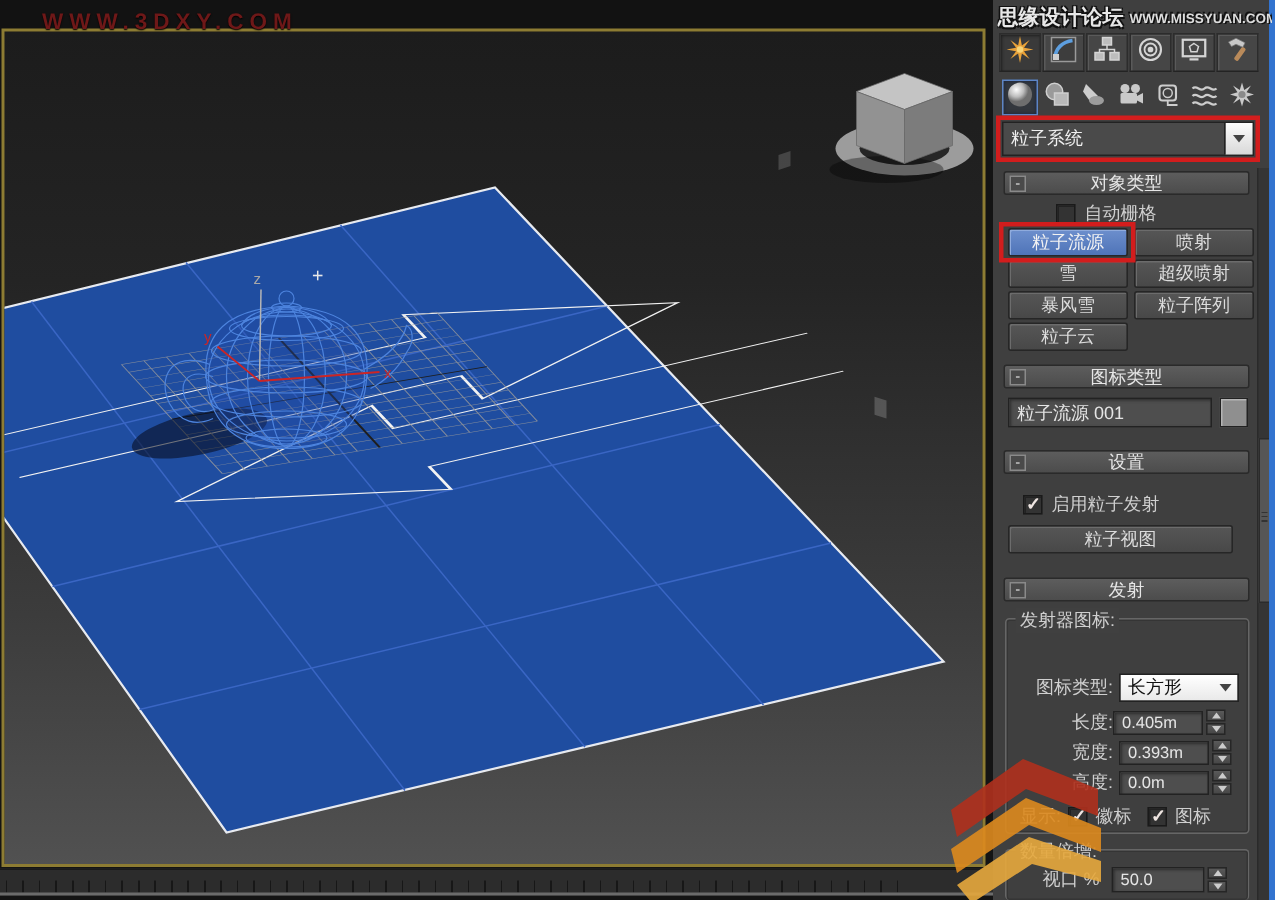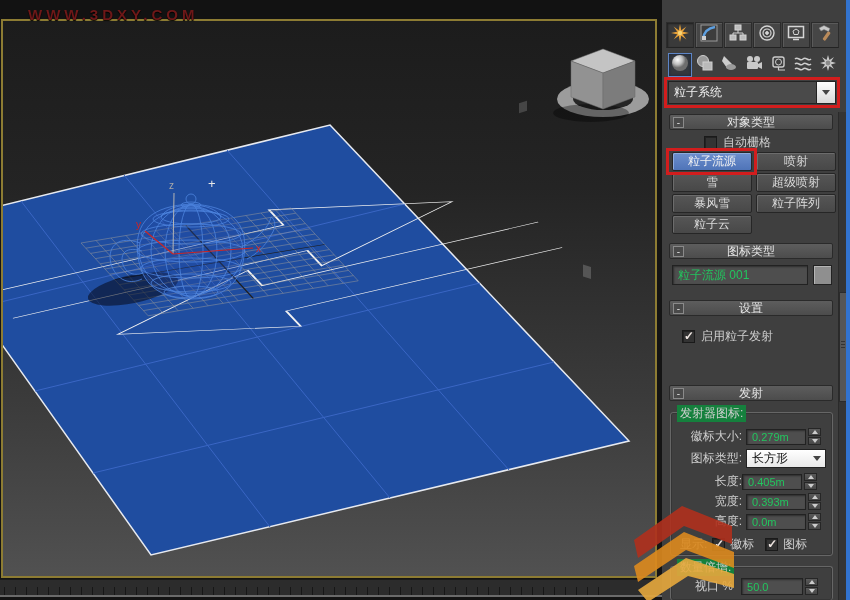--- a/index.html
+++ b/index.html
@@ -65,37 +65,37 @@
     box-shadow:inset 1px 1px 0 #8fabdd; }
 
   .cbx { width:13px; height:13px; background:#333; border:1px solid #1a1a1a;
     box-shadow:inset 1px 1px 0 #222; position:relative; flex:0 0 auto; }
   .cbx.checked::after { content:"✓"; position:absolute; left:1px; top:-2px; font-size:12px;
     font-weight:bold; color:#efe6e2; }
 
   .lbl { font-size:12px; color:#cfcfcf; }
 
   .field { background:#4e4e4e; border:1px solid #222; box-shadow:inset 1px 1px 2px #2e2e2e;
-    color:#22c55e; font-size:11px; display:flex; align-items:center; padding-left:5px; }
+    color:#e5e5e5; font-size:11px; display:flex; align-items:center; padding-left:5px; }
   .spinner { width:13px; display:flex; flex-direction:column; gap:1px; }
   .spin-btn { height:8px; background:linear-gradient(#5a5a5a,#474747); border:1px solid #262626;
     display:flex; align-items:center; justify-content:center; }
   .tri-up { width:0; height:0; border-left:3px solid transparent; border-right:3px solid transparent;
     border-bottom:4px solid #ccc; }
   .tri-dn { width:0; height:0; border-left:3px solid transparent; border-right:3px solid transparent;
     border-top:4px solid #ccc; }
 
   .combo-white { background:linear-gradient(#ffffff,#e9e9e9); border:1px solid #222; color:#111;
     font-size:12px; display:flex; align-items:center; }
   .combo-white .txt { flex:1; padding-left:5px; }
   .combo-white .aw { width:16px; display:flex; align-items:center; justify-content:center; }
 
   .groupbox { position:absolute; border:1px solid #666; border-radius:3px;
     box-shadow:inset 0 0 0 1px #353535; }
-  .group-label { position:absolute; top:-8px; left:6px; background:#15803d; padding:0 3px;
+  .group-label { position:absolute; top:-8px; left:6px; background:#404040; padding:0 3px;
     font-size:12px; color:#cfcfcf; }
 
   .scrollbar { position:absolute; left:838px; top:112px; width:8px; height:488px; background:#353535;
     border-left:1px solid #2a2a2a; }
   .scroll-thumb { position:absolute; left:0; top:180px; width:8px; height:110px; background:#565656;
     border:1px solid #2b2b2b; }
   .scroll-thumb::after { content:""; position:absolute; left:1px; right:1px; top:48px; height:8px;
     background:repeating-linear-gradient(180deg,#333 0 1px,transparent 1px 3px); }
 
   .win-edge { position:absolute; left:846px; top:0; width:4px; height:600px; background:#3273cf; }
@@ -220,20 +220,24 @@
     </div>
 
     <div class="trackbar">
       <div class="ticks"></div>
       <div class="baseline"></div>
     </div>
   </div>
 
   <div class="panel"></div>
 
+  <div class="wm-topright">
+    <span class="wm-cn">思缘设计论坛</span>
+    <span class="wm-url">WWW.MISSYUAN.COM</span>
+  </div>
 
   <div class="tabs-row">
     <div class="tab active">
       <span>
         <svg width="18" height="18" viewBox="0 0 18 18">
           <g fill="#e8a23a">
               <polygon points="9,0 10.4,7 9,9 7.6,7"></polygon>
               <polygon points="9,18 10.4,11 9,9 7.6,11"></polygon>
           <polygon points="0,9 7,7.6 9,9 7,10.4"></polygon>
               <polygon points="18,9 11,7.6 9,9 11,10.4"></polygon>
@@ -402,44 +406,33 @@
   <div class="rollout" style="top:300px;">
     <div class="ro-head">
       <span class="minus">-</span>
       <span class="ro-title">设置</span>
     </div>
   </div>
   <div class="row" style="left:682px; top:328px; gap:6px;">
     <span class="cbx checked"></span>
     <span class="lbl">启用粒子发射</span>
   </div>
+  <div class="mx-btn" style="position:absolute; left:672px; top:350px; width:150px;">粒子视图</div>
 
   <div class="rollout" style="top:385px;">
     <div class="ro-head">
       <span class="minus">-</span>
       <span class="ro-title">发射</span>
     </div>
   </div>
 
   <div class="groupbox" style="left:670px; top:412px; width:163px; height:144px;">
     <span class="group-label">发射器图标:</span>
   </div>
 
-  <div class="row" style="left:676px; top:428px; width:156px;">
-    <span class="lbl" style="width:66px; text-align:right;">徽标大小:</span>
-    <span class="field" style="width:60px; height:16px; margin-left:4px;">0.279m</span>
-    <span class="spinner" style="margin-left:2px;">
-      <span class="spin-btn">
-          <span class="tri-up"></span>
-        </span>
-      <span class="spin-btn">
-          <span class="tri-dn"></span>
-        </span>
-    </span>
-  </div>
 
   <div class="row" style="left:676px; top:449px; width:156px;">
     <span class="lbl" style="width:66px; text-align:right;">图标类型:</span>
     <span class="combo-white" style="width:80px; height:19px; margin-left:4px;">
       <span class="txt">长方形</span>
       <span class="aw">
         <span class="arrow-glyph"></span>
       </span>
     </span>
   </div>

